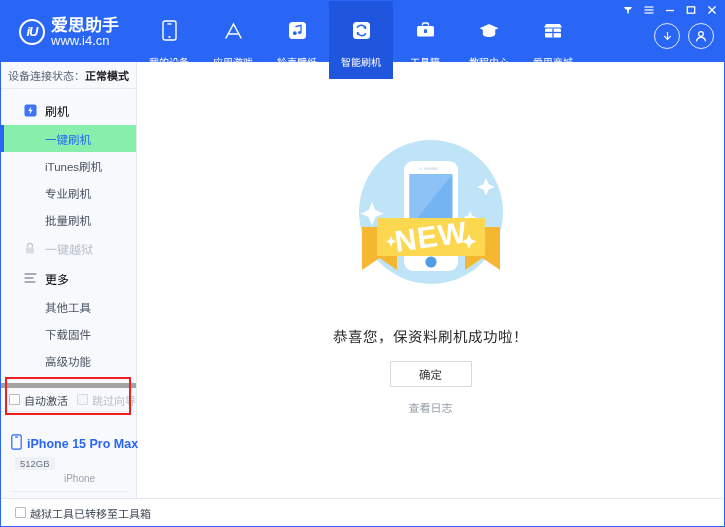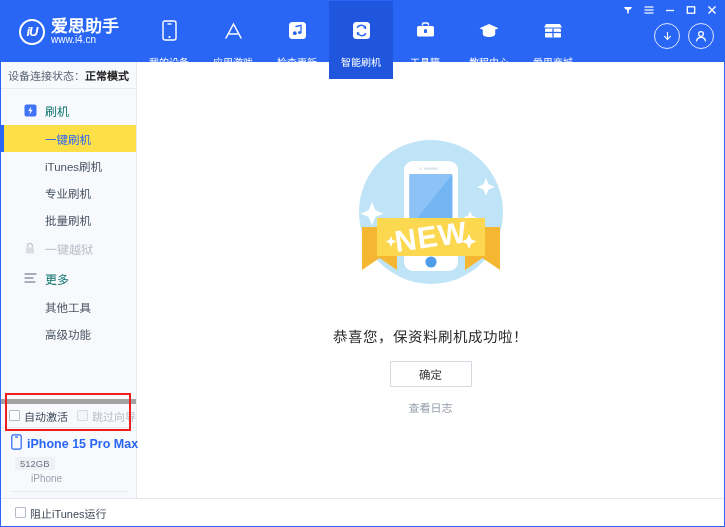--- a/index.html
+++ b/index.html
@@ -39,21 +39,21 @@
     font-style: italic;
     letter-spacing: -1px;
     flex: 0 0 auto;
   }
   .logo-text { display: flex; flex-direction: column; line-height: 1; }
   .logo-name {
     color: #ffffff; font-size: 17px; font-weight: bold;
     letter-spacing: 0px;
   }
   .logo-url {
-    color: #ffffff; font-size: 10px; margin-top: 0; opacity: .95;
+    color: #ffffff; font-size: 13px; margin-top: 0; opacity: .95;
   }
 
   .nav {
     display: flex; height: 61px; align-items: stretch;
   }
   .nav-item {
     width: 64px; height: 78px;
     display: flex; flex-direction: column;
     align-items: center; justify-content: center;
     gap: 12px; cursor: pointer;
@@ -106,33 +106,33 @@
     border-bottom: 1px solid #e8ecf2;
     white-space: nowrap;
   }
   .dev-status b { color: #222; font-weight: bold; }
 
   .side-scroll { flex: 1 1 auto; overflow: hidden; padding-top: 6px; }
 
   .grp-head {
     display: flex; align-items: center; gap: 8px;
     padding: 0 0 0 22px; height: 30px;
-    font-size: 12px; color: #0f766e;
+    font-size: 12px; color: #000000;
   }
   .grp-ico { width: 14px; height: 14px; display:flex; align-items:center; justify-content:center; }
 
   .side-item {
     height: 27px; display: flex; align-items: center;
     padding-left: 44px;
     font-size: 11.5px; color: #4a5362;
     cursor: pointer; position: relative;
     white-space: nowrap;
   }
   .side-item.active {
-    background: #fde047; color: #2a66f5; font-weight: normal;
+    background: #86efac; color: #2a66f5; font-weight: normal;
   }
   .side-item.active::before {
     content: ""; position: absolute; left: 0; top: 0;
     width: 3px; height: 100%; background: #2a66f5;
   }
   .grp-head.dis { color: #b9bfc9; }
 
   .tooltip-box {
     margin: 2px 8px 4px 42px;
     background: #eceff3;
@@ -165,23 +165,24 @@
   }
   .cbx .sq {
     width: 11px; height: 11px; border: 1px solid #b4bcc8;
     background: #ffffff; border-radius: 1px; flex: 0 0 auto;
   }
   .cbx.dis { color: #b9bfc9; cursor: default; align-items: center; }
   .cbx.dis .sq { border-color: #d6dbe3; background: #f3f5f8; }
 
   .dev-card {
     border-top: 1px solid #e8ecf2;
-    padding: 6px 8px 6px 10px;
+    padding: 22px 8px 6px 10px;
     display: flex; flex-direction: column; gap: 3px;
     flex: 0 0 auto;
+    text-align: center;
   }
   .dev-name-row { display: flex; align-items: center; gap: 5px; }
   .dev-name {
     color: #2a66f5; font-size: 12.5px; font-weight: bold;
     white-space: nowrap;
   }
   .dev-cap {
     align-self: flex-start;
     background: #eef1f5; color: #6b7483;
     font-size: 9.5px; padding: 1px 5px; border-radius: 2px;
@@ -271,21 +272,21 @@
 
       <div class="nav-item">
         <span class="nav-ico">
           <svg width="19" height="19" viewBox="0 0 19 19">
             <rect x="1" y="1" width="17" height="17" rx="3.5" fill="#fff"></rect>
             <path d="M8 5.5 L13 4.3 L13 11.6" stroke="#2a66f5" stroke-width="1.3" fill="none" stroke-linecap="round"></path>
             <circle cx="6.8" cy="12.2" r="1.9" fill="#2a66f5"></circle>
             <circle cx="11.6" cy="11.5" r="1.6" fill="#2a66f5"></circle>
           </svg>
         </span>
-        <span class="nav-lbl">检查更新</span>
+        <span class="nav-lbl">铃声壁纸</span>
       </div>
 
       <div class="nav-item active">
         <span class="nav-ico">
           <svg width="19" height="19" viewBox="0 0 19 19">
             <rect x="1" y="1" width="17" height="17" rx="3.5" fill="#fff"></rect>
             <path d="M13.5 7.2 A4.6 4.6 0 0 0 5.4 6.2" stroke="#2a66f5" stroke-width="1.5" fill="none" stroke-linecap="round"></path>
             <path d="M5.5 11.8 A4.6 4.6 0 0 0 13.6 12.8" stroke="#2a66f5" stroke-width="1.5" fill="none" stroke-linecap="round"></path>
             <path d="M13.9 4.4 L14.1 7.6 L11 7.3 Z" fill="#2a66f5"></path>
             <path d="M5.1 14.6 L4.9 11.4 L8 11.7 Z" fill="#2a66f5"></path>
@@ -426,20 +427,23 @@
                 <line x1="1" y1="6" x2="9" y2="6"></line>
                 <line x1="1" y1="10" x2="11" y2="10"></line>
             </svg>
           </span>
           <span>更多</span>
         </div>
         <div class="side-item">
           <span>其他工具</span>
         </div>
         <div class="side-item">
+          <span>下载固件</span>
+        </div>
+        <div class="side-item">
           <span>高级功能</span>
         </div>
       </div>
 
       <div class="opt-strip">
         <div class="redbox"></div>
         <div class="cbx">
           <span class="sq"></span>
           <span>自动激活</span>
         </div>
@@ -501,17 +505,17 @@
 
       <button class="ok-btn">确定</button>
 
       <a class="log-link">查看日志</a>
     </div>
   </div>
 
   <div class="footer">
     <div class="cbx">
       <span class="sq"></span>
-      <span>阻止iTunes运行</span>
+      <span>越狱工具已转移至工具箱</span>
     </div>
   </div>
 
 </div>
 
 </body></html>

